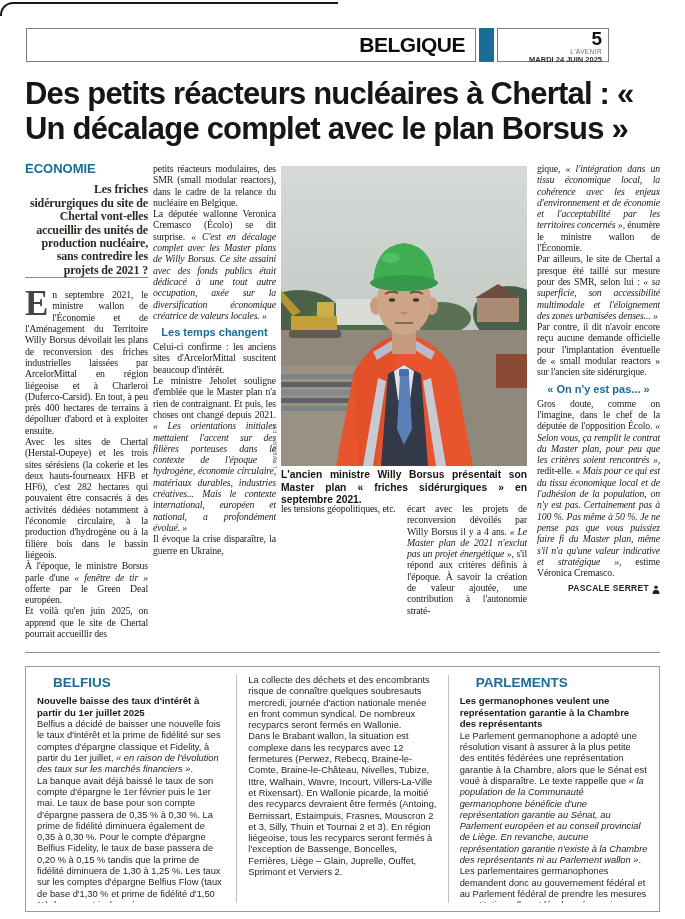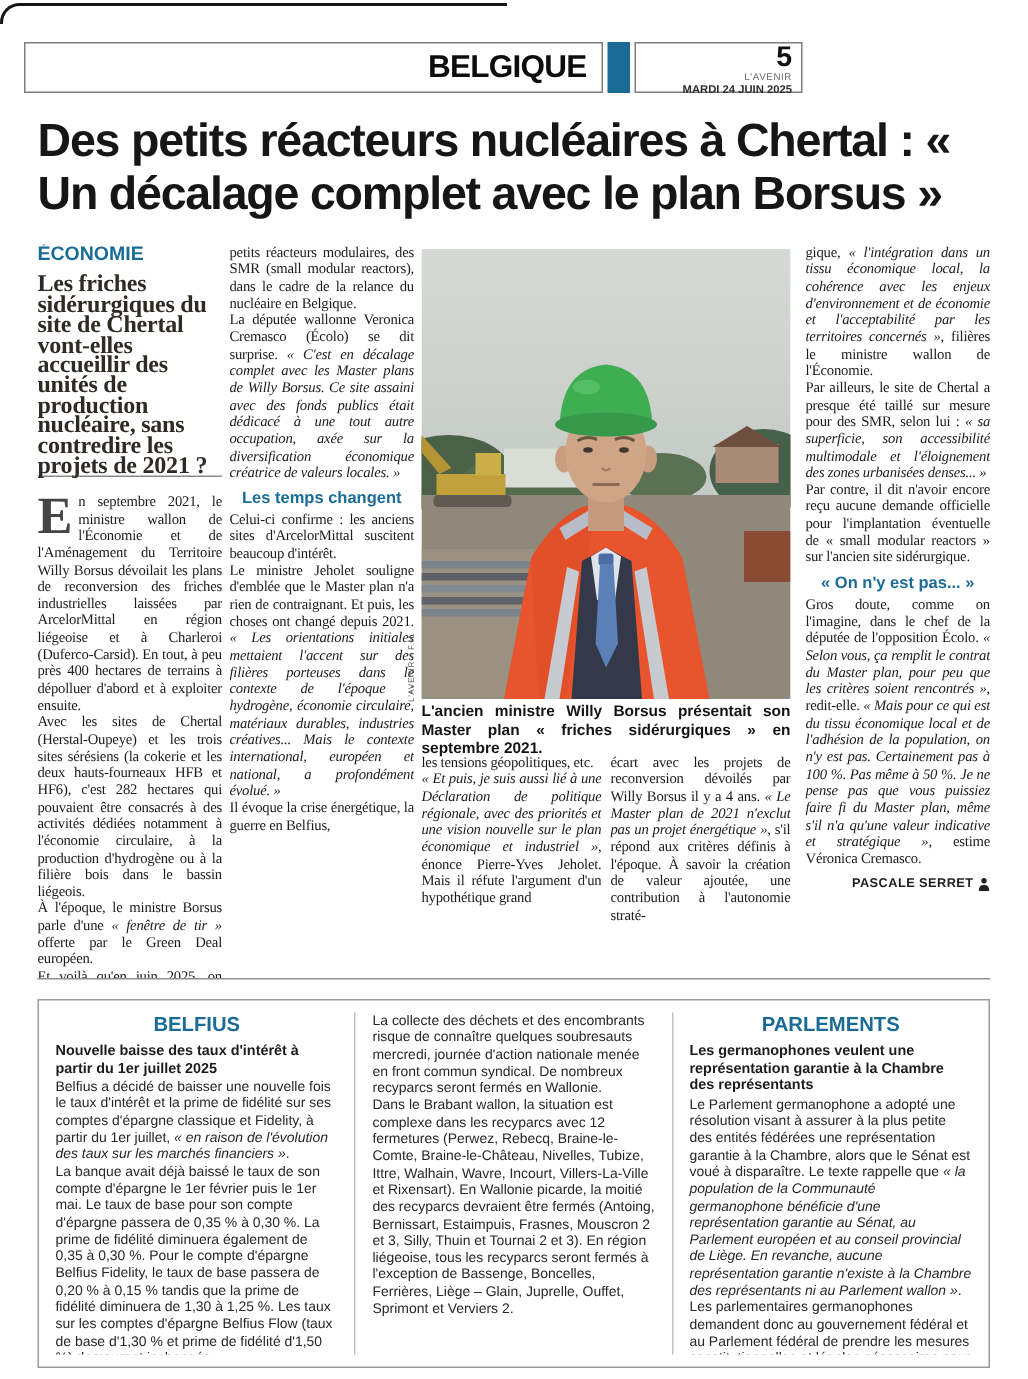--- a/index.html
+++ b/index.html
@@ -3,21 +3,21 @@
 <meta charset="utf-8">
 <style>
   :root{ --accent:#1a6c96; }
   html,body{margin:0;padding:0;background:#ffffff;}
   .page{position:relative;width:685px;height:919px;background:#fff;overflow:hidden;
         font-family:"Liberation Sans","DejaVu Sans",sans-serif;color:#1c1a18;}
   
   .corner{position:absolute;top:2px;left:0;width:336px;height:12px;
           border-top:2px solid #161616;border-left:2px solid #161616;border-top-left-radius:13px;}
   
-  .topbar{position:absolute;top:28px;left:16px;width:519px;height:34px;display:flex;}
+  .topbar{position:absolute;top:28px;left:26px;width:583px;height:34px;display:flex;}
   .section-box{flex:1;border:1px solid #7d7d7d;display:flex;align-items:center;justify-content:flex-end;padding-right:10px;box-sizing:border-box;}
   .section-title{font-weight:bold;font-size:21px;letter-spacing:-0.5px;color:#0d0d0d;}
   .accent-square{width:15px;margin-left:3px;background:var(--accent);}
   .folio-box{width:112px;margin-left:3px;border:1px solid #7d7d7d;box-sizing:border-box;text-align:right;padding:1px 6px 0;}
   .folio-num{font-size:19px;font-weight:bold;line-height:18px;color:#111;}
   .folio-brand{font-size:6.5px;color:#6b6b6b;letter-spacing:0.4px;line-height:7px;}
   .folio-date{font-size:7.5px;font-weight:bold;color:#2e2e2e;line-height:9px;}
   
   .headline{position:absolute;top:76px;left:25px;width:640px;margin:0;
             font-size:31px;line-height:1.14;font-weight:bold;letter-spacing:-0.8px;color:#161616;}
@@ -26,21 +26,21 @@
        font-family:"Liberation Serif","DejaVu Serif",serif;font-size:9.8px;line-height:11.3px;
        letter-spacing:-0.15px;text-align:justify;color:#1d1b19;}
   #col1{left:25px;}
   #col2{left:153px;}
   #col3{left:281px;top:503px;height:150px;width:120px;}
   #col4{left:407px;top:503px;height:150px;width:120px;}
   #col5{left:537px;}
   .col p,.brief p{margin:0;}
   .kicker{font-family:"Liberation Sans","DejaVu Sans",sans-serif;font-weight:bold;font-size:13px;
           color:var(--accent);letter-spacing:0;margin:0 0 9px;text-align:left;}
-  .lead{font-weight:bold;font-size:16px;line-height:13.4px;color:#2f2a24;text-align:left;margin:0 0 9px;}
+  .lead{font-weight:bold;font-size:12px;line-height:13.4px;color:#2f2a24;text-align:right;margin:0 0 9px;}
   .lead-rule{border:0;border-top:1px solid #8a8a8a;margin:0 0 11px;}
   .sub{font-family:"Liberation Sans","DejaVu Sans",sans-serif;font-size:11px;font-weight:bold;
        color:var(--accent);text-align:center;margin:5px 0 3px;letter-spacing:0;line-height:12px;}
   em{font-style:italic;}
   .drop::first-letter{float:left;font-size:35px;line-height:26px;font-weight:bold;color:#454545;
                       padding:2px 4px 0 0;}
   .byline{display:flex;justify-content:flex-end;align-items:center;gap:3px;margin-top:5px;
           font-family:"Liberation Sans","DejaVu Sans",sans-serif;font-weight:bold;font-size:8.5px;
           letter-spacing:0.3px;color:#1f1f1f;}
   
@@ -49,21 +49,21 @@
   .caption{margin-top:3px;font-weight:bold;font-size:10.3px;line-height:12.6px;color:#141414;text-align:justify;}
   .credit{position:absolute;left:272px;top:398px;height:70px;writing-mode:vertical-rl;transform:rotate(180deg);
           font-size:5.5px;color:#5c5c5c;letter-spacing:0.4px;}
   
   .article-rule{position:absolute;left:25px;top:652px;width:635px;border-top:1px solid #8f8f8f;}
   
   .briefs{position:absolute;left:25px;top:666px;width:635px;height:246px;border:1px solid #9a9a9a;
           box-sizing:border-box;display:flex;padding:8px 0;}
   .brief{flex:1;padding:0 11px;overflow:hidden;}
   .brief + .brief{border-left:1px solid #c2c2c2;}
-  .brief-title{margin:0 16px 5px;font-size:13.5px;font-weight:bold;color:var(--accent);letter-spacing:0;text-align:center;}
+  .brief-title{margin:0 16px 5px;font-size:13.5px;font-weight:bold;color:var(--accent);letter-spacing:0;}
   .brief .bsub{font-size:9.6px;font-weight:bold;color:#1c1c1c;margin:0 0 1px;line-height:11.6px;
                font-family:inherit;letter-spacing:0;}
   .brief p{font-size:9.3px;line-height:11.3px;color:#262626;text-align:left;}
 </style>
 </head>
 <body>
 
 <div class="page">
 
   <div class="corner"></div>
@@ -93,21 +93,21 @@
         <p class="p"><span>Et voilà qu'en juin 2025, on apprend que le site de Chertal pourrait accueillir des</span></p>
       </div>
   </div>
 
   <div class="col" id="col2">
       <p class="p"><span>petits réacteurs modulaires, des SMR (small modular reactors), dans le cadre de la relance du nucléaire en Belgique.</span></p>
       <p class="p"><span>La députée wallonne Veronica Cremasco (Écolo) se dit surprise. </span><em>« C'est en décalage complet avec les Master plans de Willy Borsus. Ce site assaini avec des fonds publics était dédicacé à une tout autre occupation, axée sur la diversification économique créatrice de valeurs locales. »</em></p>
       <h3 class="sub"><span>Les temps changent</span></h3>
       <p class="p"><span>Celui-ci confirme : les anciens sites d'ArcelorMittal suscitent beaucoup d'intérêt.</span></p>
       <p class="p"><span>Le ministre Jeholet souligne d'emblée que le Master plan n'a rien de contraignant. Et puis, les choses ont changé depuis 2021. </span><em>« Les orientations initiales mettaient l'accent sur des filières porteuses dans le contexte de l'époque : hydrogène, économie circulaire, matériaux durables, industries créatives... Mais le contexte international, européen et national, a profondément évolué. »</em></p>
-      <p class="p"><span>Il évoque la crise énergétique, la guerre en Belfius,</span></p>
+      <p class="p"><span>Il évoque la crise disparaître, la guerre en Ukraine,</span></p>
     </div>
 
   <figure id="photo">
     <svg width="246" height="300" viewBox="0 0 246 300" aria-hidden="true">
       <defs>
         <linearGradient id="sky" x1="0" y1="0" x2="0" y2="1">
           <stop offset="0" stop-color="#d6dad6"></stop>
             <stop offset="1" stop-color="#c3c9c4"></stop>
         </linearGradient>
       </defs>
@@ -155,29 +155,28 @@
       <path d="M92,119 Q93,80 123,77 Q153,80 154,119 Q138,111 123,111 Q108,111 92,119 Z" fill="#3fae52"></path>
       <ellipse cx="123" cy="117" rx="34" ry="8" fill="#36984a"></ellipse>
       <ellipse cx="110" cy="92" rx="9" ry="5" fill="#5cc46e" opacity="0.7"></ellipse>
     </svg>
     <figcaption class="caption">L'ancien ministre Willy Borsus présentait son Master plan « friches sidérurgiques » en septembre 2021.</figcaption>
   </figure>
   <div class="credit">L'AVENIR – F.H.</div>
 
   <div class="col" id="col3">
       <p class="p"><span>les tensions géopolitiques, etc.</span></p>
-      <p class="p"><em>« Et puis, je suis aussi lié à une Déclaration de politique régionale, avec des priorités et une vision nouvelle sur le plan économique et industriel »</em><span>, énonce Pierre-Yves Jeholet. Mais il réfute l'argument d'un hypothétique grand</span></p>
     </div>
   <div class="col" id="col4">
       <p class="p"><span>écart avec les projets de reconversion dévoilés par Willy Borsus il y a 4 ans. </span><em>« Le Master plan de 2021 n'exclut pas un projet énergétique »</em><span>, s'il répond aux critères définis à l'époque. À savoir la création de valeur ajoutée, une contribution à l'autonomie straté-</span></p>
     </div>
 
   <div class="col" id="col5">
     <div>
-        <p class="p"><span>gique, </span><em>« l'intégration dans un tissu économique local, la cohérence avec les enjeux d'environnement et de économie et l'acceptabilité par les territoires concernés »</em><span>, filières le ministre wallon de l'Économie.</span></p>
+        <p class="p"><span>gique, </span><em>« l'intégration dans un tissu économique local, la cohérence avec les enjeux d'environnement et de économie et l'acceptabilité par les territoires concernés »</em><span>, énumère le ministre wallon de l'Économie.</span></p>
         <p class="p"><span>Par ailleurs, le site de Chertal a presque été taillé sur mesure pour des SMR, selon lui : </span><em>« sa superficie, son accessibilité multimodale et l'éloignement des zones urbanisées denses... »</em></p>
         <p class="p"><span>Par contre, il dit n'avoir encore reçu aucune demande officielle pour l'implantation éventuelle de « small modular reactors » sur l'ancien site sidérurgique.</span></p>
         <h3 class="sub"><span>« On n'y est pas... »</span></h3>
         <p class="p"><span>Gros doute, comme on l'imagine, dans le chef de la députée de l'opposition Écolo. </span><em>« Selon vous, ça remplit le contrat du Master plan, pour peu que les critères soient rencontrés »</em><span>, redit-elle. </span><em>« Mais pour ce qui est du tissu économique local et de l'adhésion de la population, on n'y est pas. Certainement pas à 100 %. Pas même à 50 %. Je ne pense pas que vous puissiez faire fi du Master plan, même s'il n'a qu'une valeur indicative et stratégique »</em><span>, estime Véronica Cremasco.</span></p>
       </div>
     <div class="byline">
       <span>PASCALE SERRET</span>
       <svg width="8" height="9" viewBox="0 0 8 9" aria-hidden="true">
         <circle cx="4" cy="2.2" r="1.8" fill="#222"></circle>
         <path d="M0.5,9 Q0.5,4.8 4,4.8 Q7.5,4.8 7.5,9 Z" fill="#222"></path>

